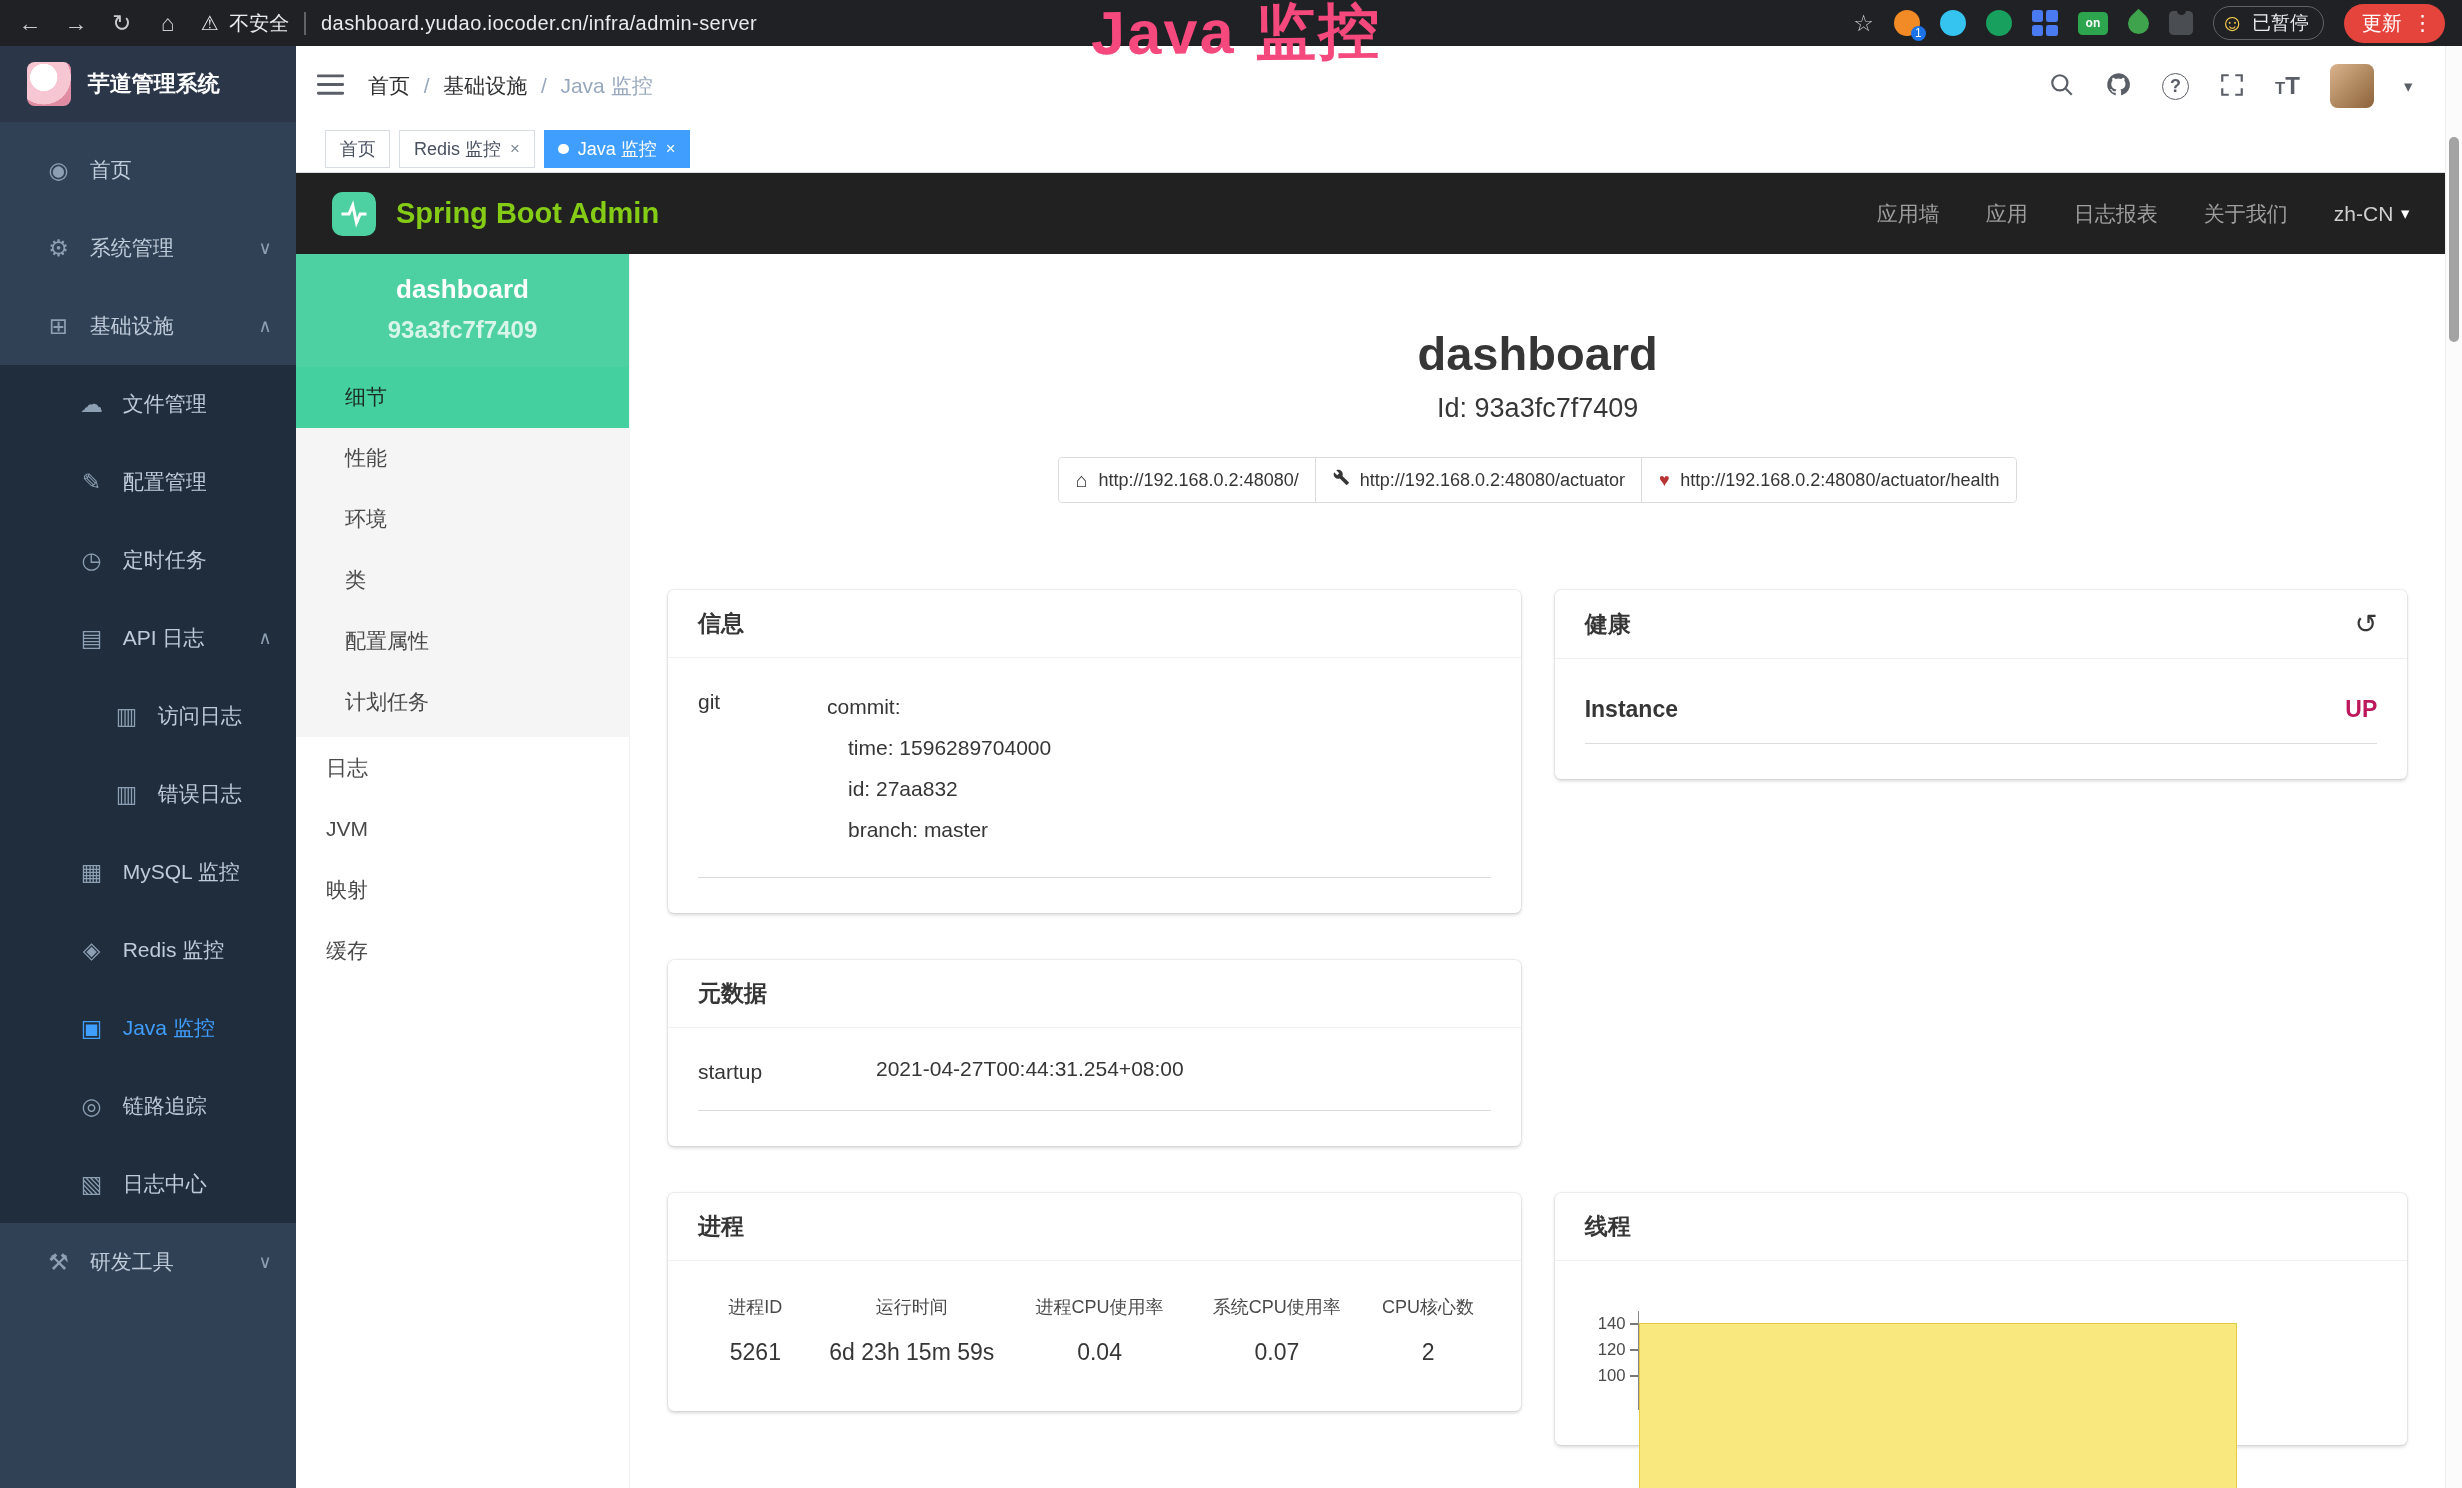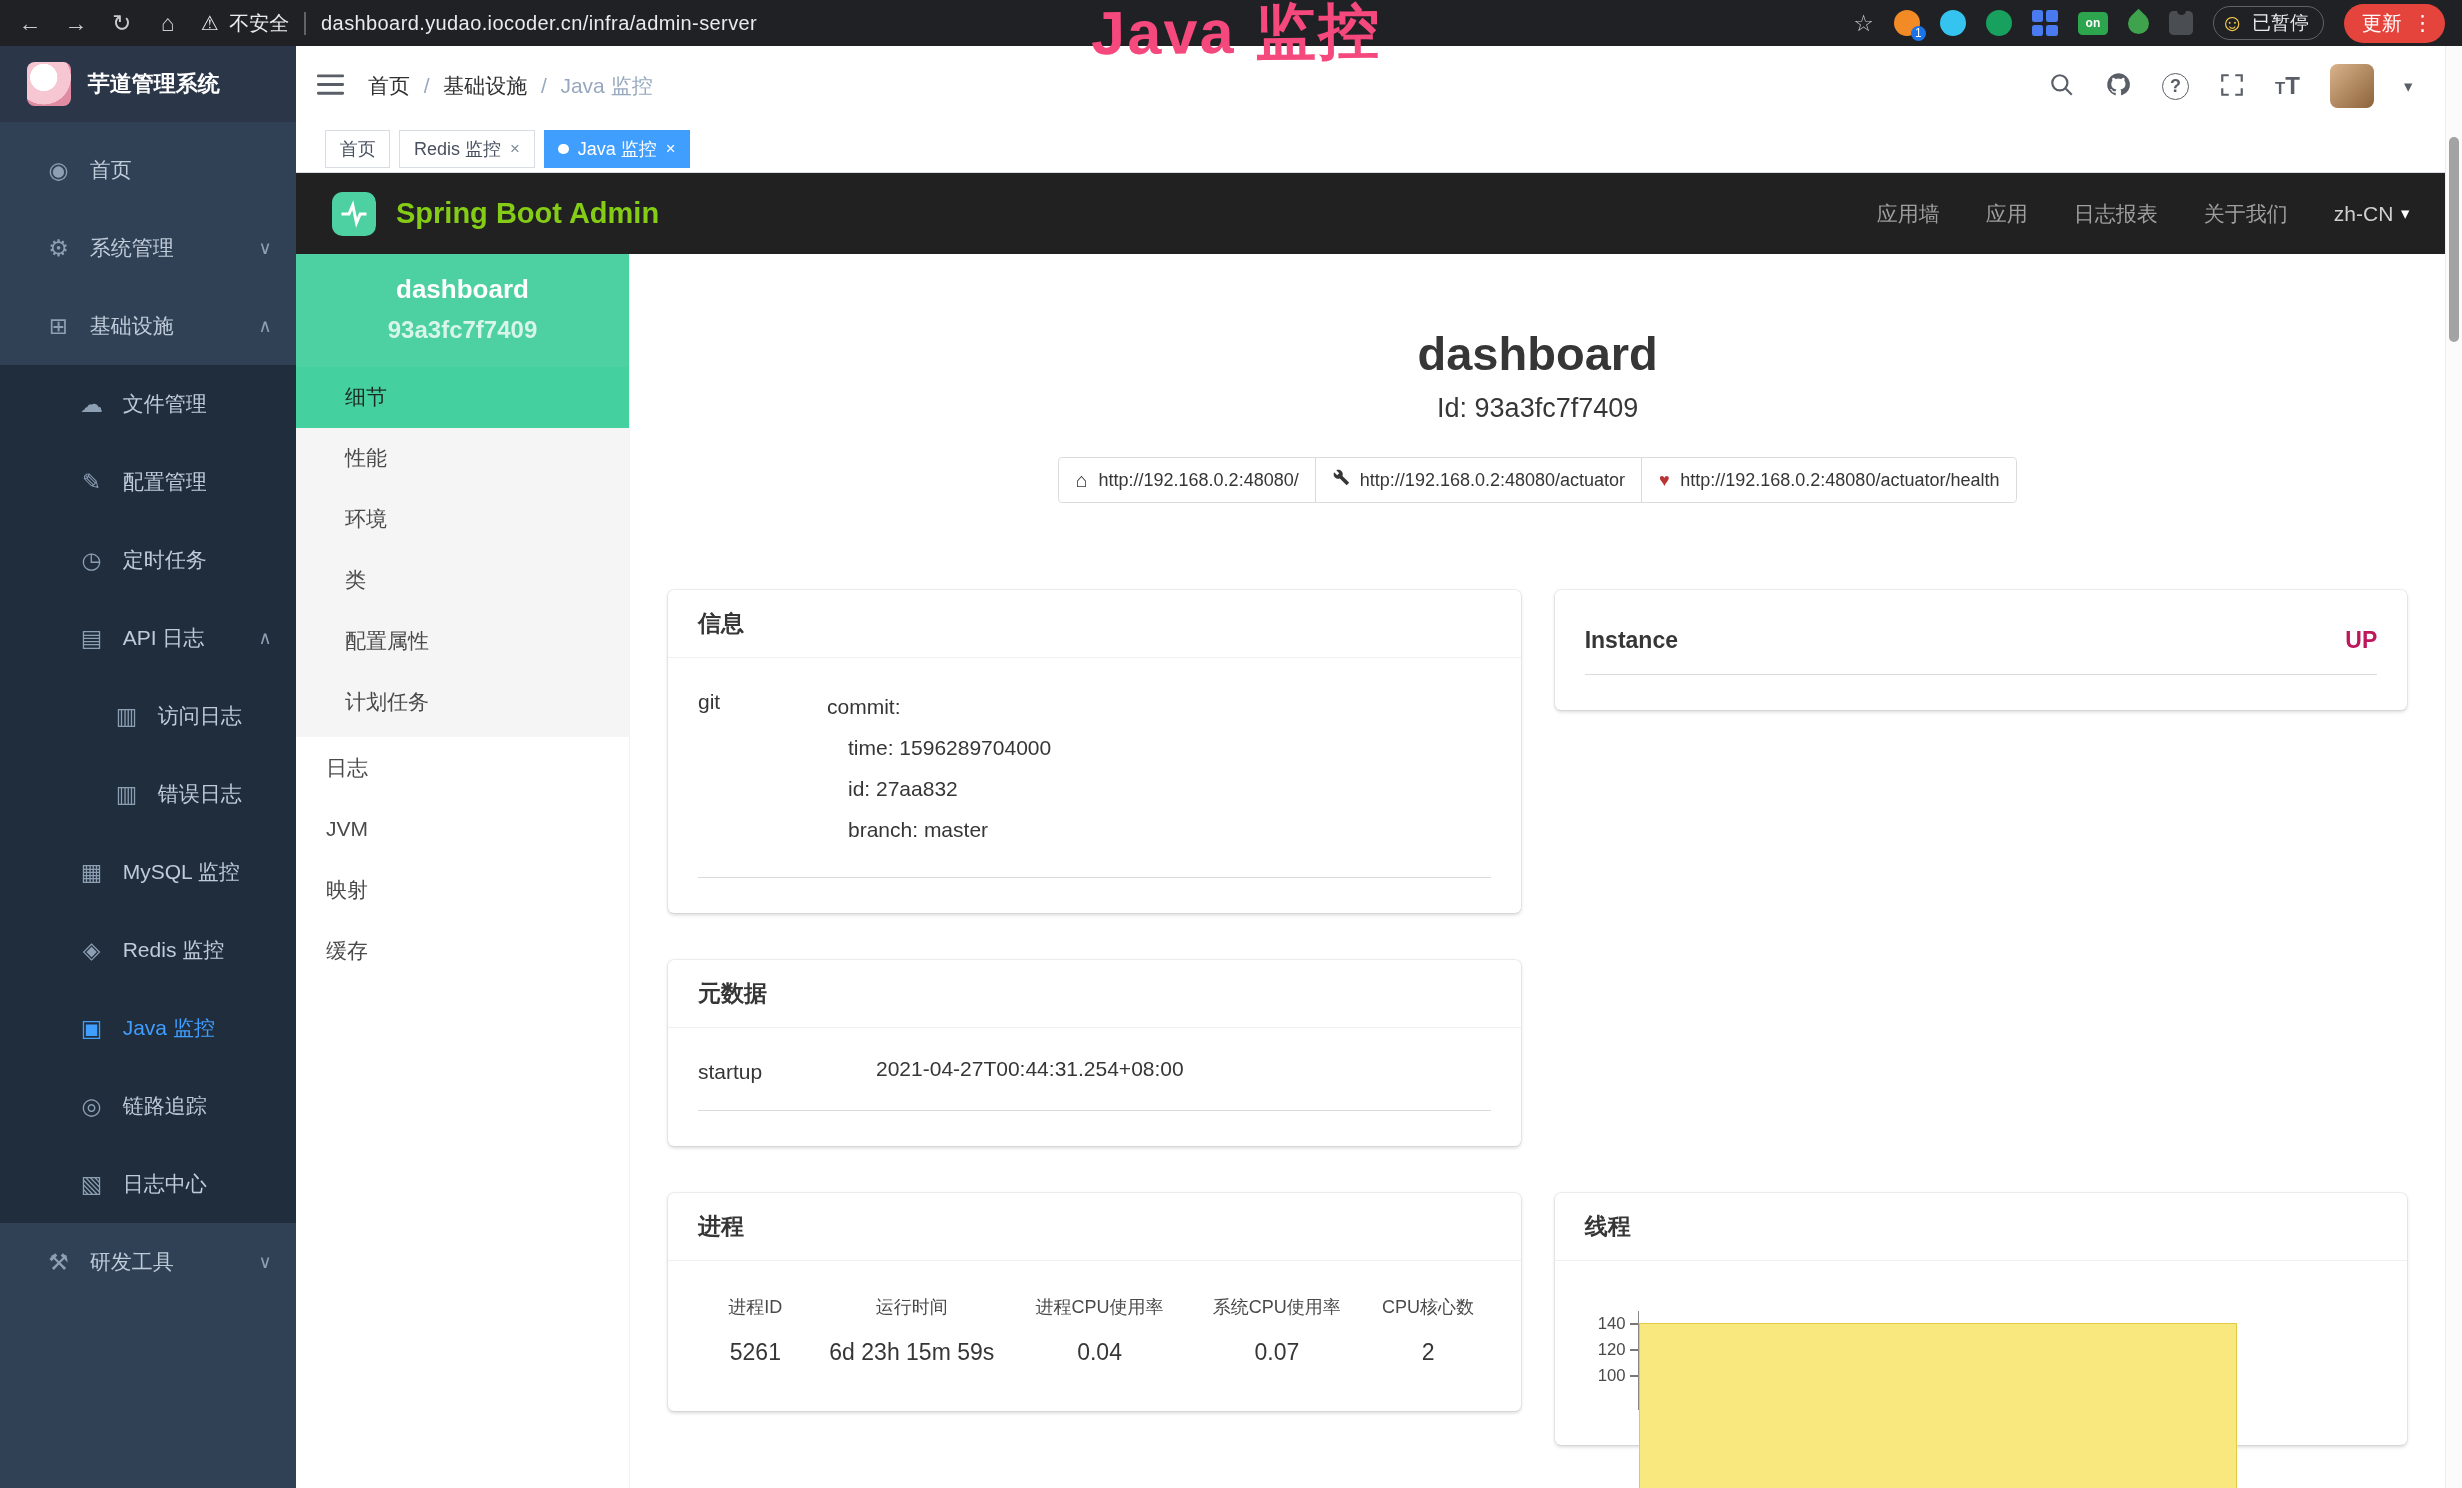--- a/index.html
+++ b/index.html
@@ -420,20 +420,24 @@
                 <div>commit:</div>
                 <div class="ind">time: 1596289704000</div>
                 <div class="ind">id: 27aa832</div>
                 <div class="ind">branch: master</div>
               </div>
             </div>
           </div>
         </div>
 
         <div class="card">
+          <div class="card-h">
+            <span>健康</span>
+            <span class="hist">↺</span>
+          </div>
           <div class="card-b">
             <div class="row-sb">
               <span class="inst">Instance</span>
               <span class="status-up" style="color: #be185d;">UP</span>
             </div>
           </div>
         </div>
 
         <div class="card">
           <div class="card-h">

